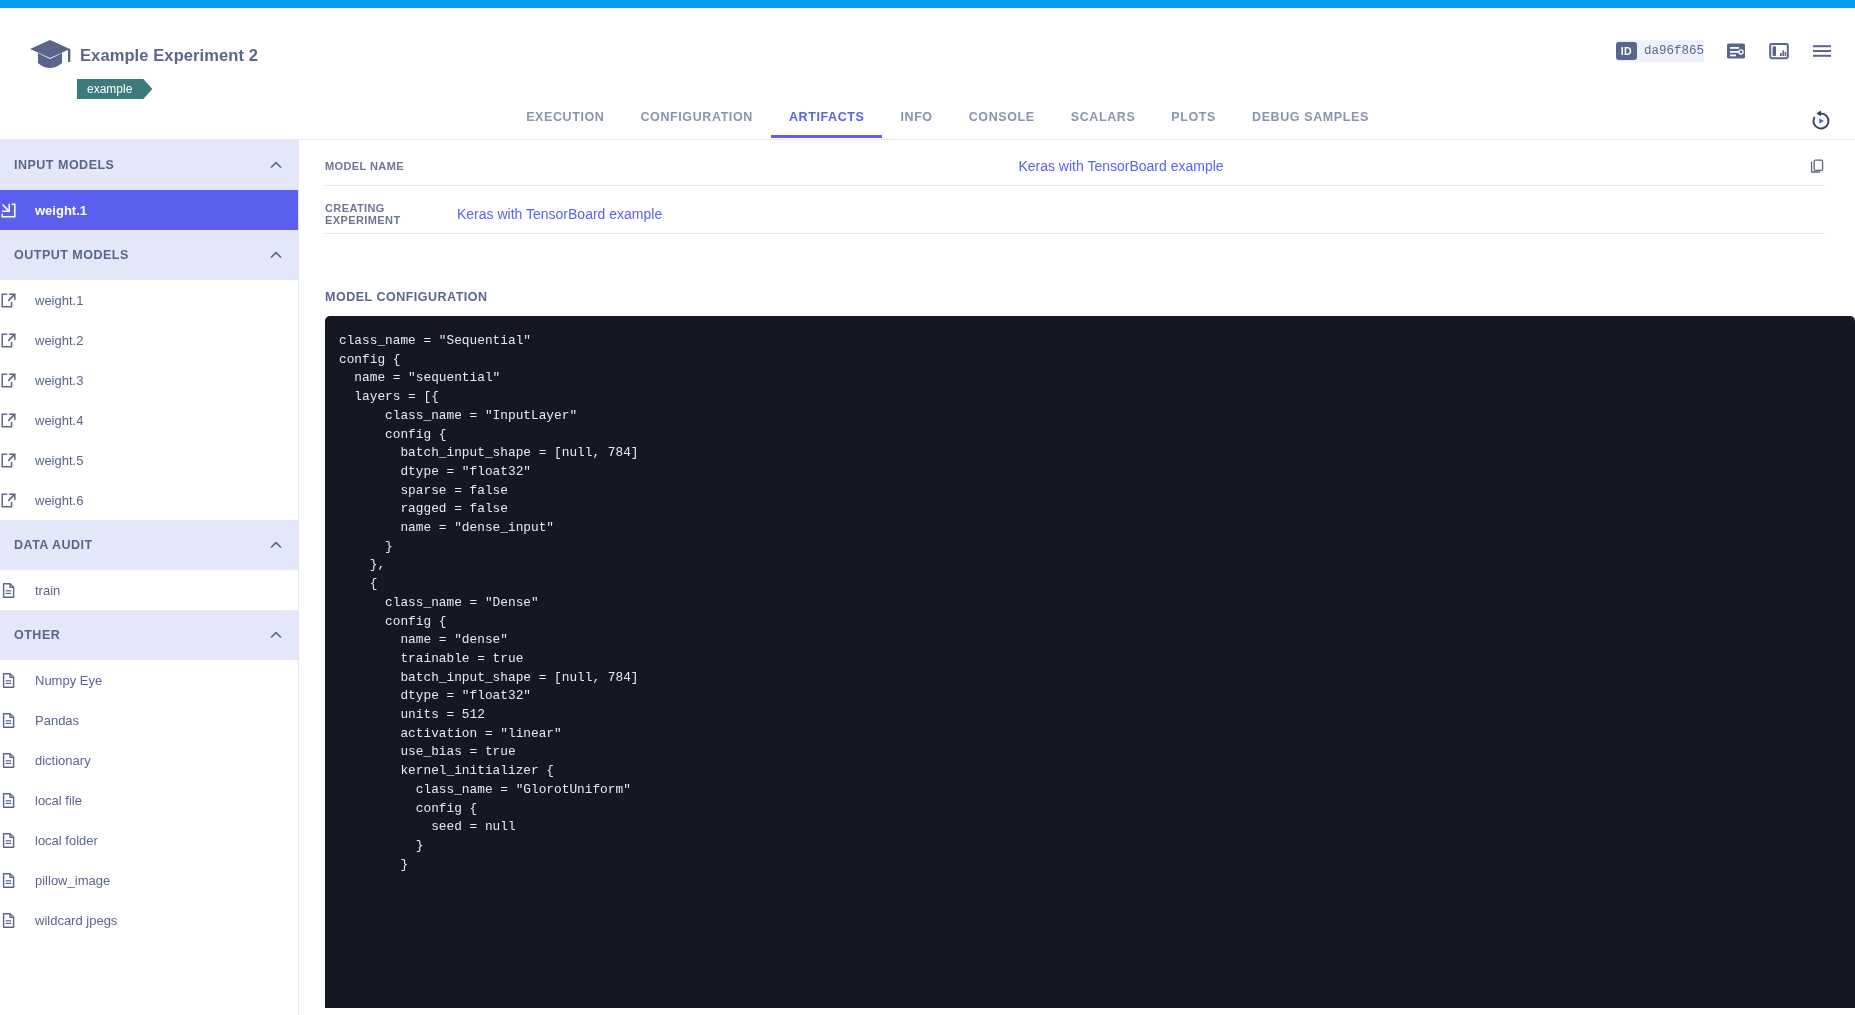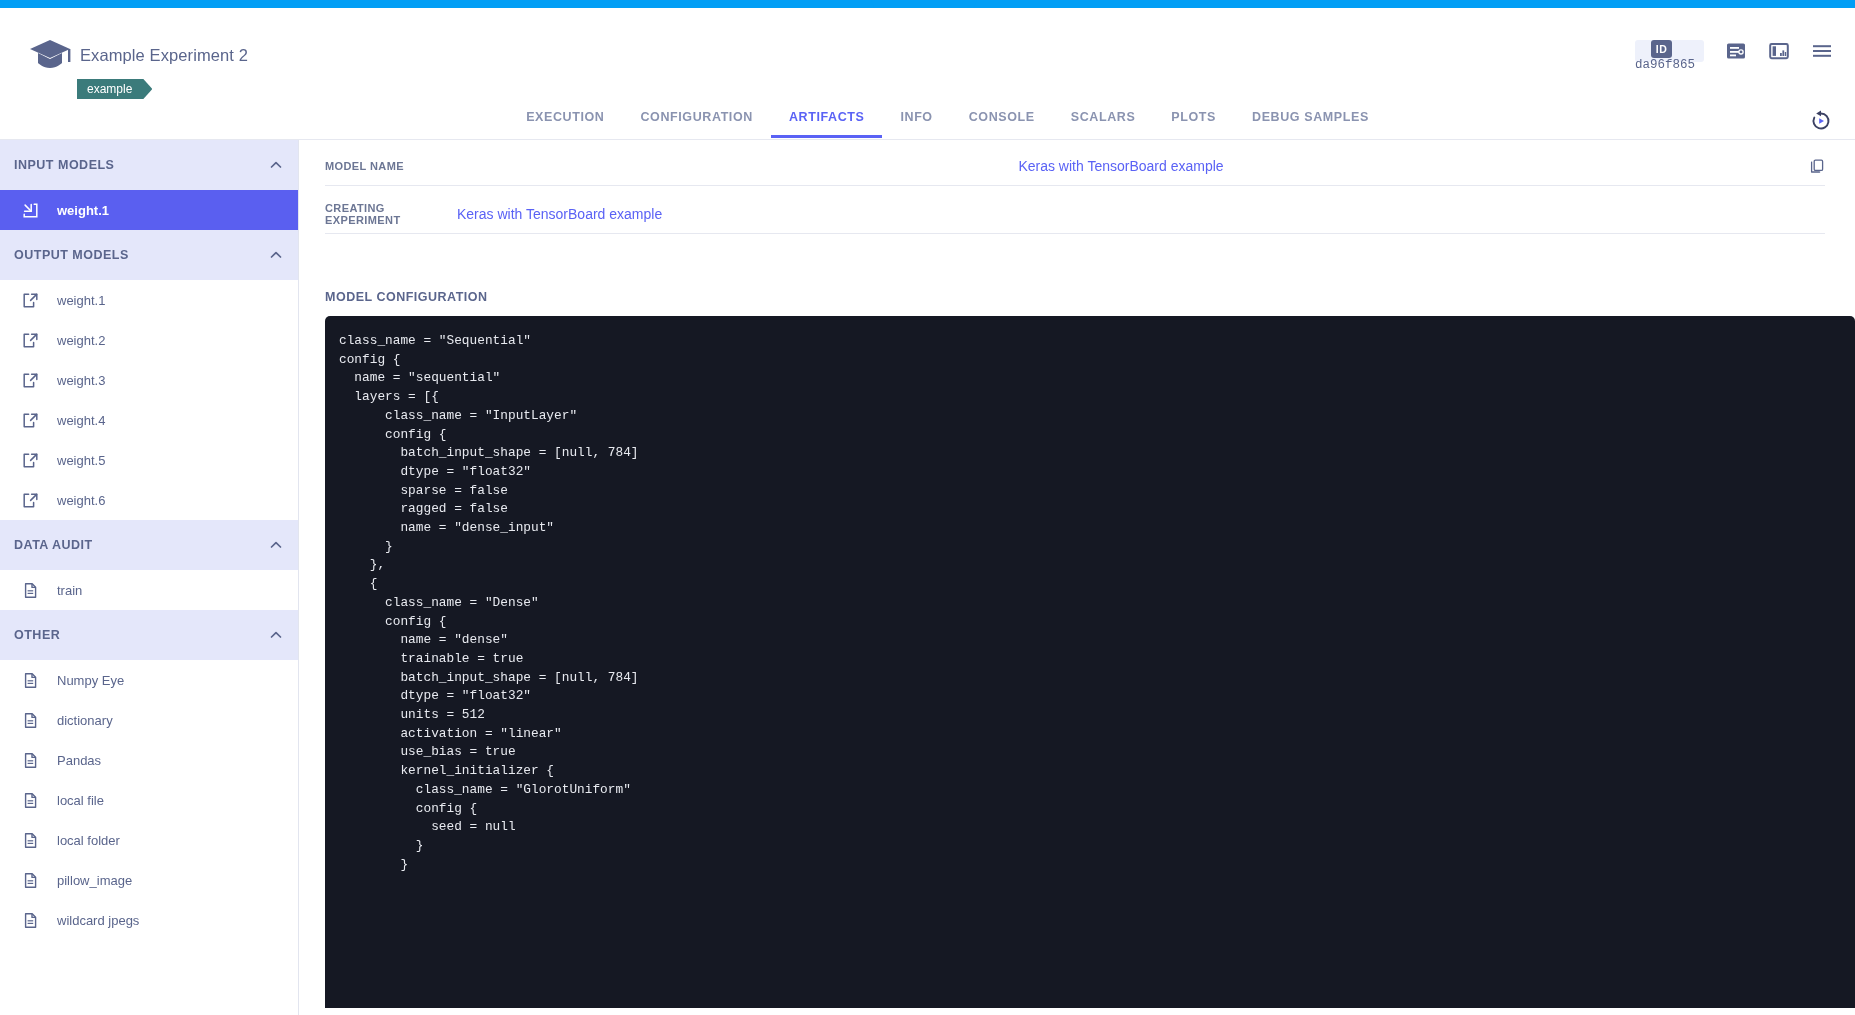--- a/index.html
+++ b/index.html
@@ -33,41 +33,41 @@
     position: absolute; top: 8px; left: 0;
     width: 1855px; height: 96px;
     background: #ffffff;
   }
   .logo {
     position: absolute; left: 28px; top: 28px;
     width: 44px; height: 36px;
   }
   .exp-title {
     position: absolute; left: 80px; top: 38px;
-    font-size: 16.5px; font-weight: 400; color: #5a658c;
+    font-size: 16.5px; font-weight: 700; color: #5a658c;
     letter-spacing: .1px;
   }
   .tag-chip {
     position: absolute; left: 77px; top: 71px;
     height: 20px; padding: 0 12px 0 10px;
     background: #3b7b7b;
     clip-path: polygon(0 0, calc(100% - 9px) 0, 100% 50%, calc(100% - 9px) 100%, 0 100%);
     display: flex; align-items: center;
     padding-right: 20px;
   }
   .tag-chip span { font-size: 12px; color: #ffffff; }
 
   .header-right {
     position: absolute; right: 22px; top: 32px;
     display: flex; align-items: center; gap: 21px;
   }
   .id-badge {
     display: flex; align-items: center;
     background: #eef1fb; border-radius: 3px;
-    height: 22px; padding-right: 9px; flex-direction: column;
+    height: 22px; 
   }
   .id-badge .id-tag {
     background: #5a658c; color: #fff;
     font-size: 10.5px; font-weight: 700;
     border-radius: 3px;
     padding: 3px 5px; margin-right: 7px;
     letter-spacing: .4px;
   }
   .id-badge .id-val {
     font-family: "Liberation Mono", monospace;
@@ -112,21 +112,21 @@
     cursor: pointer;
   }
   .sec-header .sec-title {
     flex: 1;
     font-size: 12.5px; font-weight: 700; letter-spacing: .5px;
     color: #5a658c;
   }
   .chev { width: 16px; height: 16px; color: #5a658c; }
   .item {
     height: 40px; display: flex; align-items: center;
-    padding-left: 22px; cursor: pointer;
+    padding-left: 0; cursor: pointer;
   }
   .item .i-icon { width: 17px; height: 17px; color: #5a658c; flex: none; }
   .item .i-label {
     margin-left: 18px; font-size: 13px; color: #5a658c;
   }
   .item.selected { background: #5a5ff0; }
   .item.selected .i-icon { color: #ffffff; }
   .item.selected .i-label { color: #ffffff; font-weight: 700; }
 
   
@@ -383,32 +383,32 @@
   </div>
   <div class="item">
     <span class="i-icon">
       <svg viewBox="0 0 17 17" width="17" height="17">
         <path d="M3.6 1.8 H10.2 L13.6 5.2 V15.2 H3.6 Z" fill="none" stroke="currentColor" stroke-width="1.4" stroke-linejoin="round"></path>
         <path d="M10 1.9 V5.4 H13.5" fill="none" stroke="currentColor" stroke-width="1.4" stroke-linejoin="round"></path>
         <rect x="5.6" y="8.2" width="5.6" height="1.2" fill="currentColor"></rect>
         <rect x="5.6" y="10.8" width="5.6" height="1.2" fill="currentColor"></rect>
       </svg>
     </span>
+    <span class="i-label">Pandas</span>
+  </div>
+  <div class="item">
+    <span class="i-icon">
+      <svg viewBox="0 0 17 17" width="17" height="17">
+        <path d="M3.6 1.8 H10.2 L13.6 5.2 V15.2 H3.6 Z" fill="none" stroke="currentColor" stroke-width="1.4" stroke-linejoin="round"></path>
+        <path d="M10 1.9 V5.4 H13.5" fill="none" stroke="currentColor" stroke-width="1.4" stroke-linejoin="round"></path>
+        <rect x="5.6" y="8.2" width="5.6" height="1.2" fill="currentColor"></rect>
+        <rect x="5.6" y="10.8" width="5.6" height="1.2" fill="currentColor"></rect>
+      </svg>
+    </span>
     <span class="i-label">dictionary</span>
-  </div>
-  <div class="item">
-    <span class="i-icon">
-      <svg viewBox="0 0 17 17" width="17" height="17">
-        <path d="M3.6 1.8 H10.2 L13.6 5.2 V15.2 H3.6 Z" fill="none" stroke="currentColor" stroke-width="1.4" stroke-linejoin="round"></path>
-        <path d="M10 1.9 V5.4 H13.5" fill="none" stroke="currentColor" stroke-width="1.4" stroke-linejoin="round"></path>
-        <rect x="5.6" y="8.2" width="5.6" height="1.2" fill="currentColor"></rect>
-        <rect x="5.6" y="10.8" width="5.6" height="1.2" fill="currentColor"></rect>
-      </svg>
-    </span>
-    <span class="i-label">Pandas</span>
   </div>
   <div class="item">
     <span class="i-icon">
       <svg viewBox="0 0 17 17" width="17" height="17">
         <path d="M3.6 1.8 H10.2 L13.6 5.2 V15.2 H3.6 Z" fill="none" stroke="currentColor" stroke-width="1.4" stroke-linejoin="round"></path>
         <path d="M10 1.9 V5.4 H13.5" fill="none" stroke="currentColor" stroke-width="1.4" stroke-linejoin="round"></path>
         <rect x="5.6" y="8.2" width="5.6" height="1.2" fill="currentColor"></rect>
         <rect x="5.6" y="10.8" width="5.6" height="1.2" fill="currentColor"></rect>
       </svg>
     </span>

